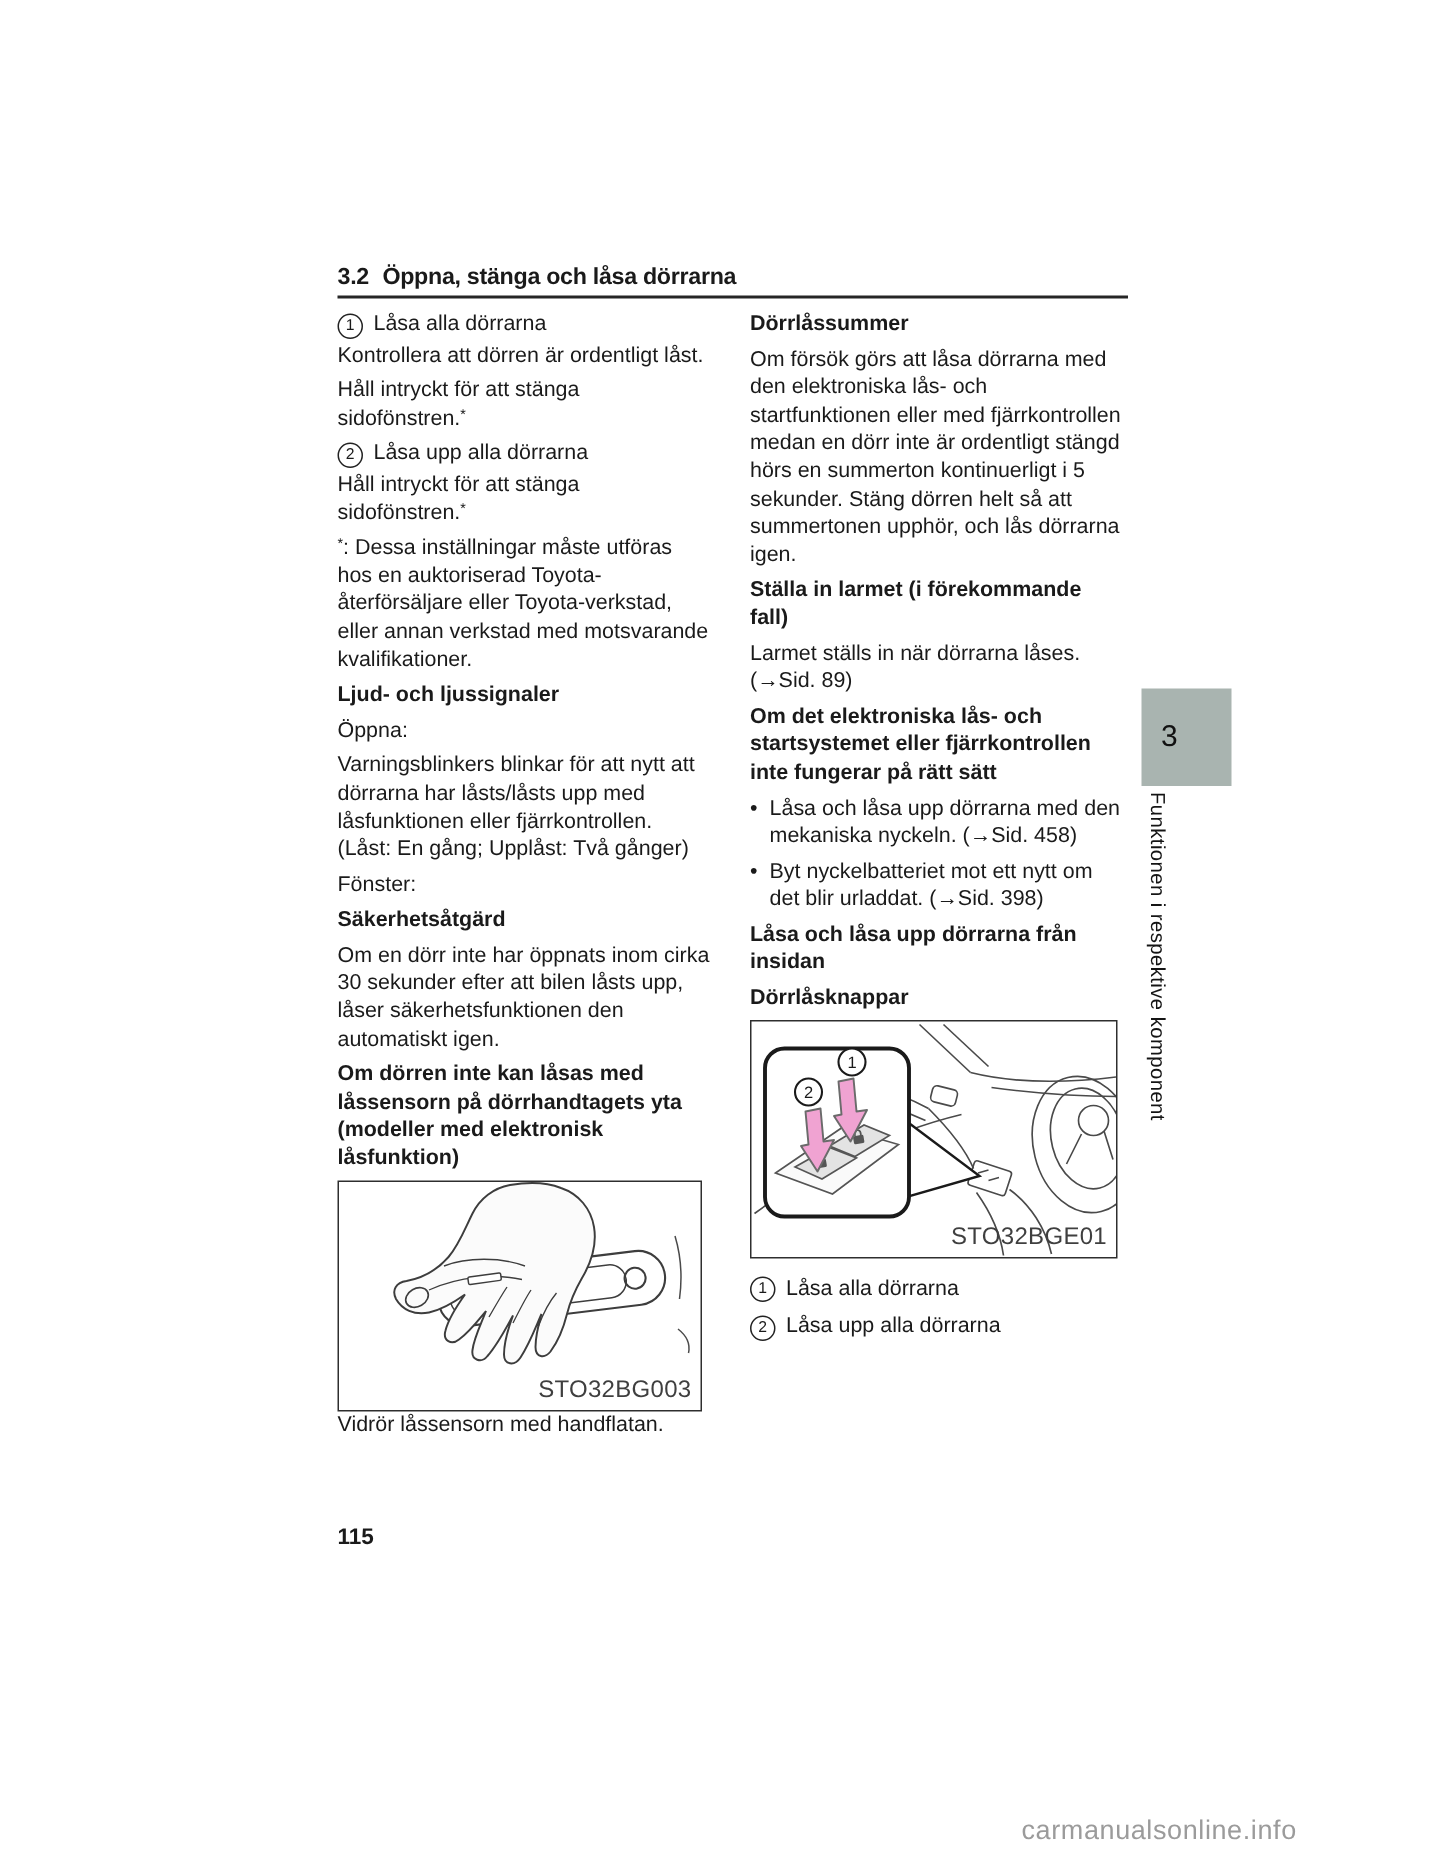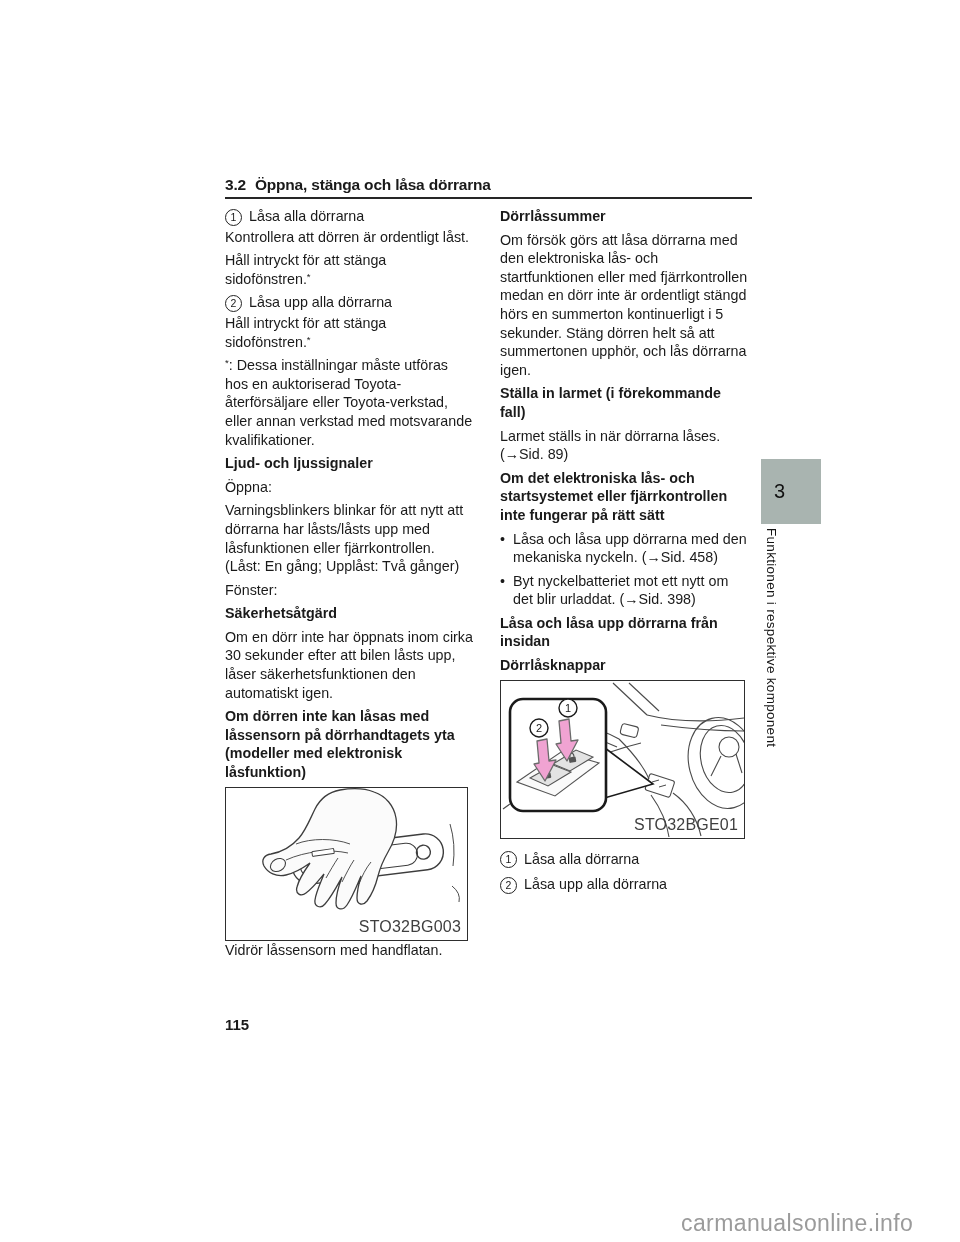--- a/index.html
+++ b/index.html
@@ -35,21 +35,21 @@
   .fig-caption{margin-top:9px;}
   .after-fig{margin-top:11px;}
   
   .chapter-tab{position:absolute;left:761px;top:459px;width:60px;height:65px;background:#a9b4b0;
     display:flex;align-items:center;}
   .chapter-tab .n{font-size:20px;color:#121212;margin-left:13px;}
   .side-label{position:absolute;left:764px;top:528px;writing-mode:vertical-rl;
     font-size:13.5px;color:#141414;letter-spacing:0.3px;}
   .page-number{position:absolute;top:1016px;left:225px;width:527px;
     font-weight:bold;font-size:15px;}
-  .watermark{position:absolute;top:1210px;left:681px;font-size:23px;color:#9b9b9b;
+  .watermark{position:absolute;top:1210px;left:681px;font-size:18px;color:#9b9b9b;
     letter-spacing:0.4px;}
 </style>
 </head>
 <body>
 
 <div class="header-title">
   <span class="sec">3.2</span><span>Öppna, stänga och låsa dörrarna</span>
 </div>
 <div class="header-rule"></div>
 

